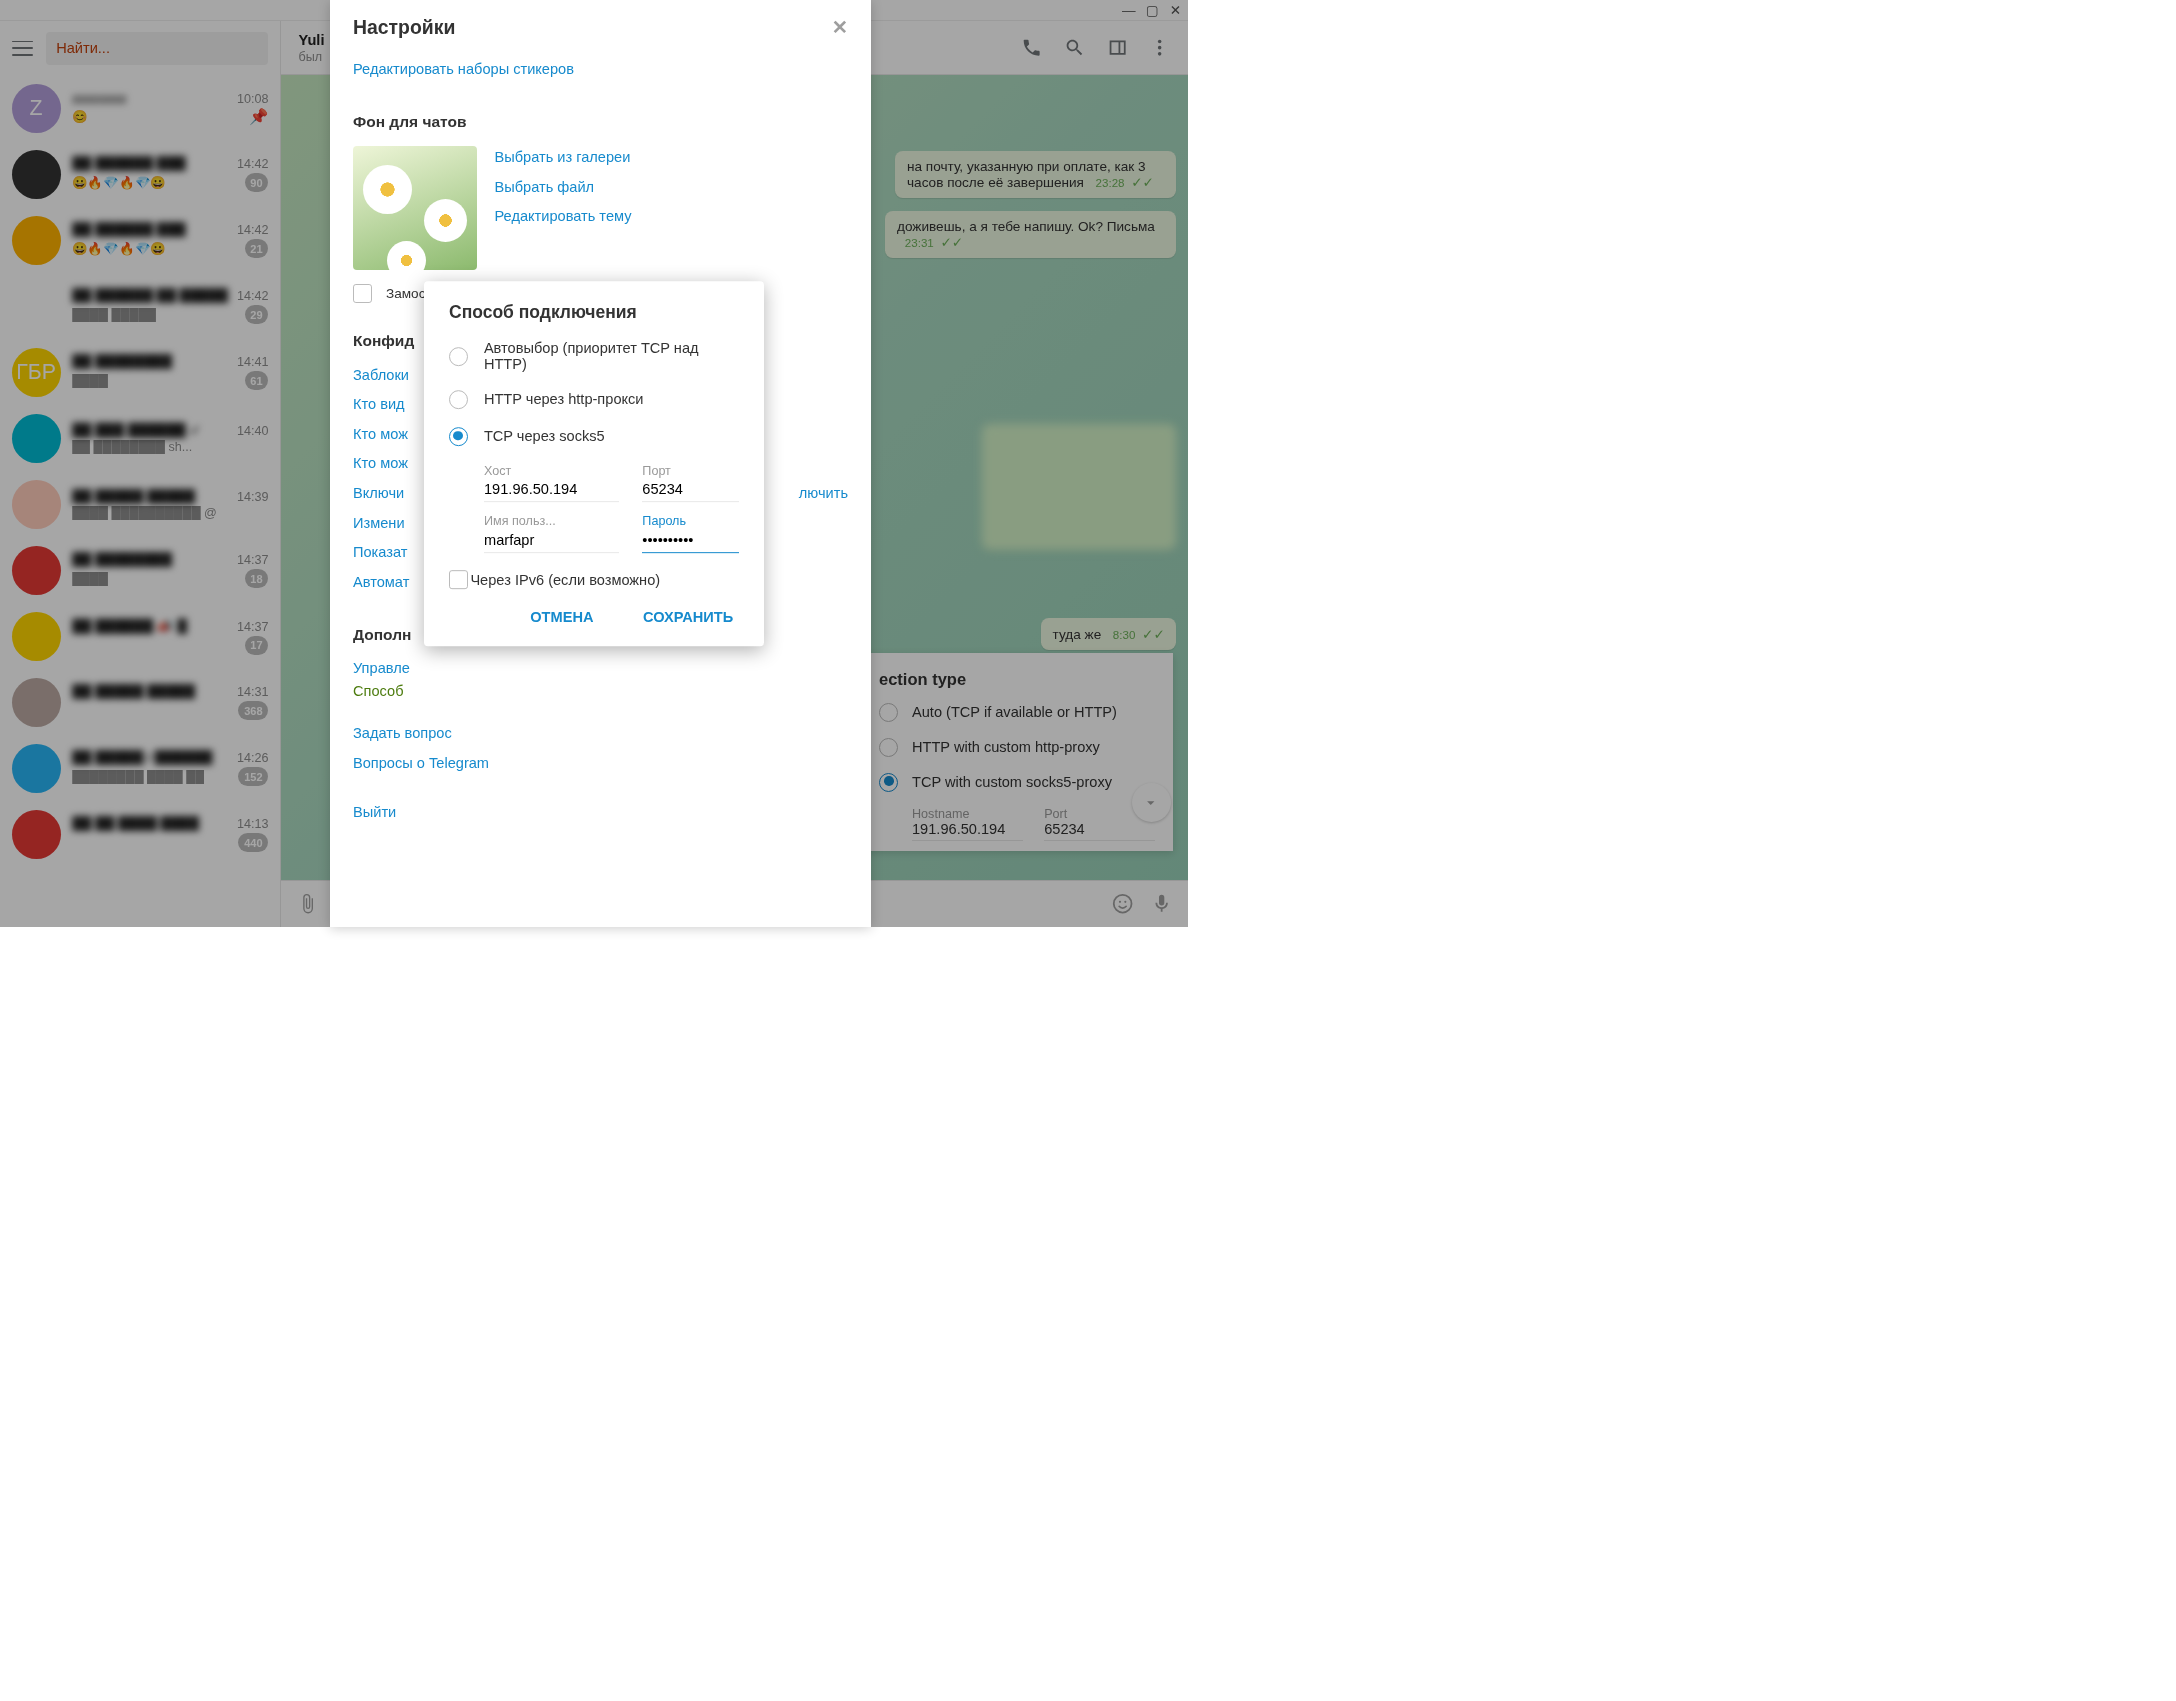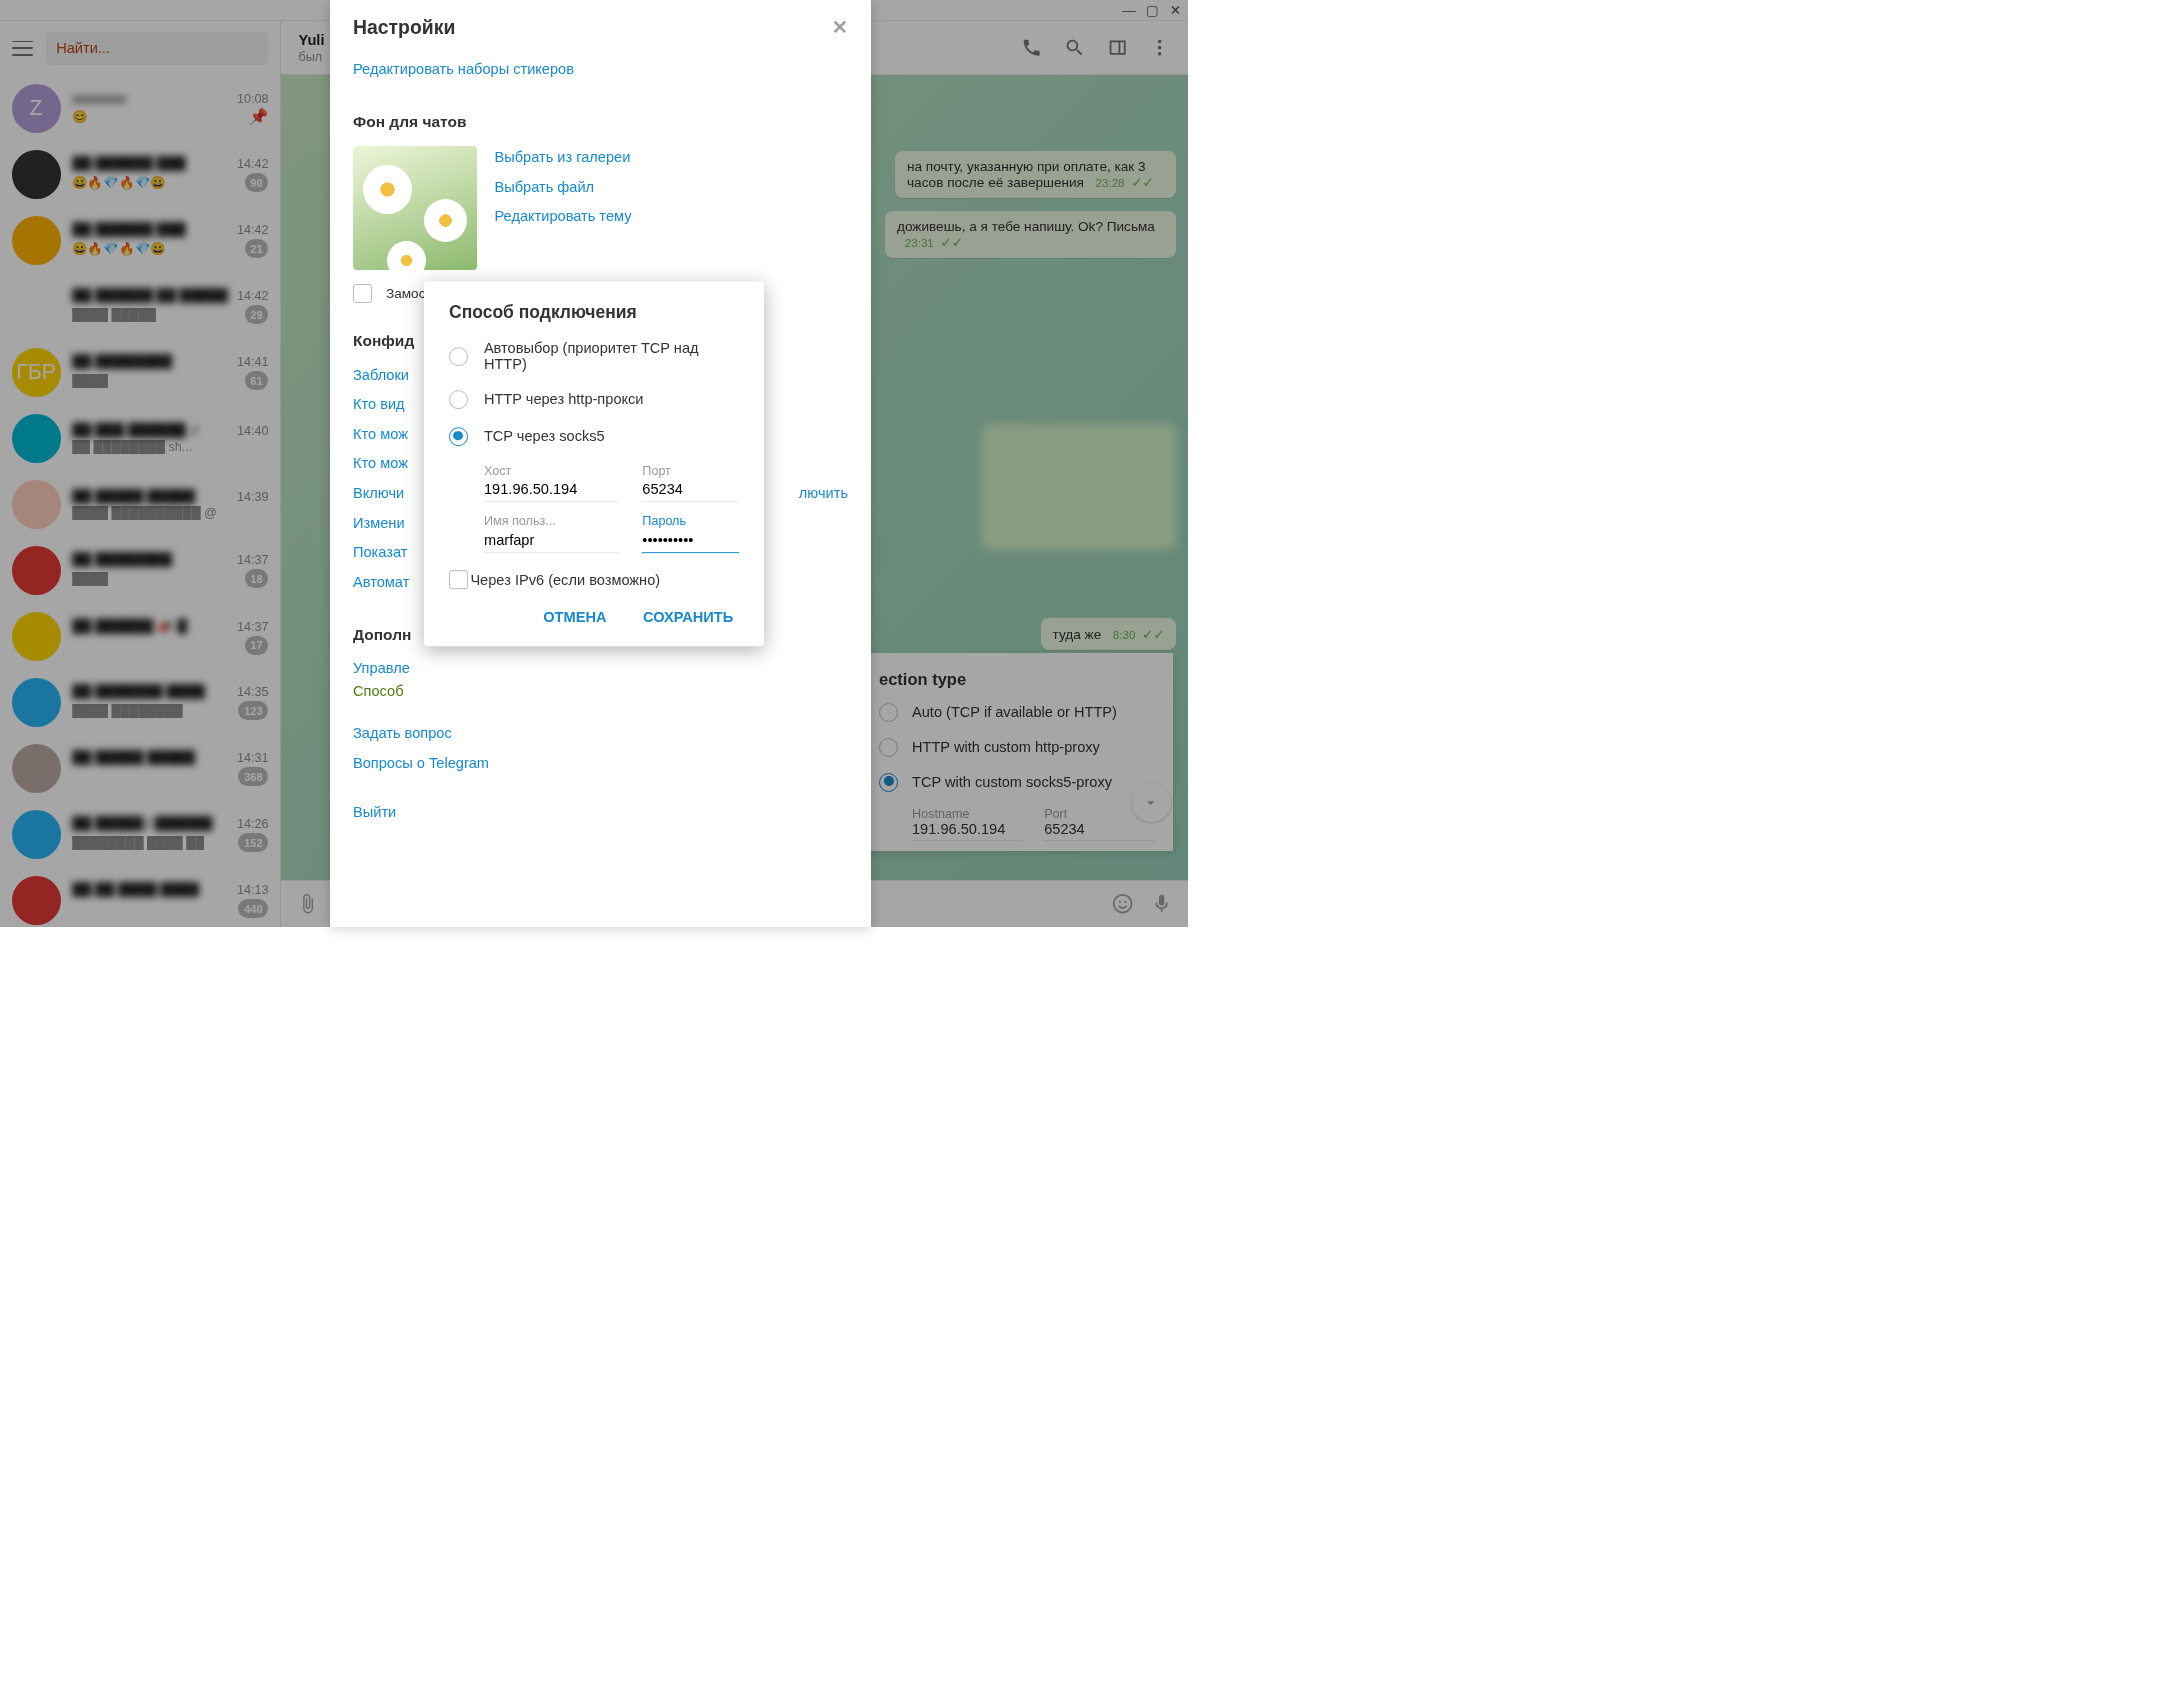--- a/index.html
+++ b/index.html
@@ -85,21 +85,21 @@
 .radio.checked { border-color: #168acd; }
 .radio.checked::after { content: ""; position: absolute; width: 9.7px; height: 9.7px; background: #168acd; border-radius: 50%; left: 2.9px; top: 2.9px; }
 .field-row { display: flex; gap: 23px; margin-bottom: 11.6px; padding-left: 35px; }
 .field { flex: 1; }
 .field.fhost { flex: 1.4; }
 .field .label { font-size: 12.6px; color: #999; margin-bottom: 1.9px; }
 .field .label.active { color: #168acd; }
 .field .input { border: none; border-bottom: 1px solid #e8e8e8; font-size: 14.6px; padding: 1.9px 0 3.9px; width: 100%; outline: none; }
 .field .input.active { border-bottom: 1.9px solid #168acd; }
 .chk-dialog { display: flex; align-items: center; gap: 2px; margin: 17.5px 0 11.6px; font-size: 14.6px; }
-.dialog-buttons { display: flex; justify-content: flex-end; gap: 25px; margin-top: 7.8px; }
+.dialog-buttons { display: flex; justify-content: flex-end; gap: 38px; margin-top: 7.8px; }
 .dialog-buttons button { background: none; border: none; color: #168acd; font-size: 14.6px; font-weight: 600; padding: 7.8px 5.8px; cursor: pointer; }
 
 .svg-ico { fill: currentColor; }
 </style>
 </head>
 <body>
 
 <div class="window">
   <div class="titlebar">
     <span>—</span>
@@ -226,33 +226,20 @@
           <div class="chat-item">
             <div class="avatar" style="background:#ffd600;"></div>
             <div class="chat-info">
               <div class="chat-row1">
                 <span class="chat-name">██ ██████ 📣 █</span>
                 <span class="chat-time">14:37</span>
               </div>
               <div class="chat-row2">
                 <span class="chat-preview"></span>
                 <span class="badge">17</span>
-              </div>
-            </div>
-          </div>
-          <div class="chat-item">
-            <div class="avatar" style="background:#29b6f6;"></div>
-            <div class="chat-info">
-              <div class="chat-row1">
-                <span class="chat-name">██ ███████ ████</span>
-                <span class="chat-time">14:35</span>
-              </div>
-              <div class="chat-row2">
-                <span class="chat-preview">████ ████████</span>
-                <span class="badge">123</span>
               </div>
             </div>
           </div>
           <div class="chat-item">
             <div class="avatar" style="background:#bcaaa4;"></div>
             <div class="chat-info">
               <div class="chat-row1">
                 <span class="chat-name">██ █████ █████</span>
                 <span class="chat-time">14:31</span>
               </div>

